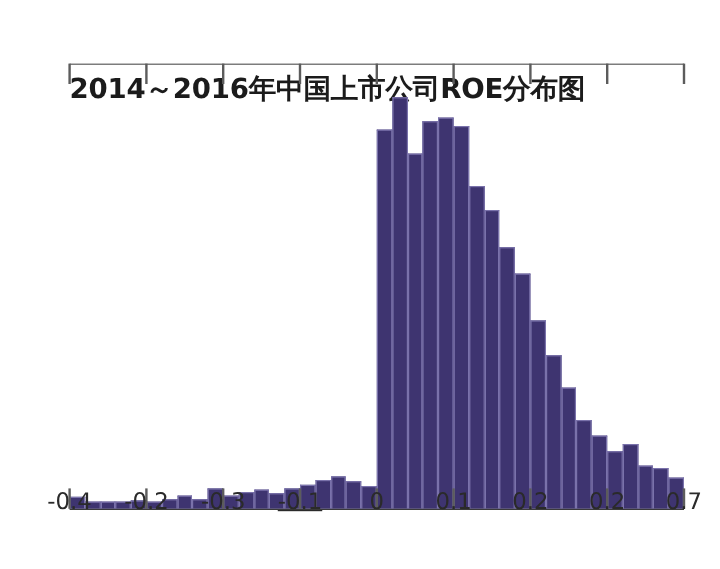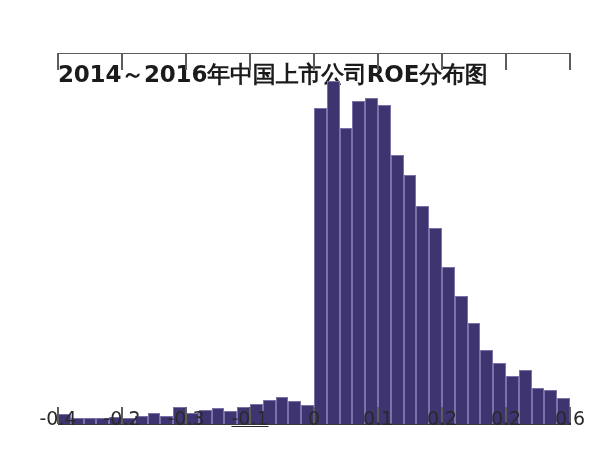--- a/index.html
+++ b/index.html
@@ -173,16 +173,16 @@
 
   <div id="tick-labels">
       <div class="tick-label" style="left: 58px;">-0.4</div>
       <div class="tick-label" style="left: 122px;">-0.2</div>
       <div class="tick-label" style="left: 186px;">-0.3</div>
       <div class="tick-label" style="left: 250px; text-decoration: underline;">-0.1</div>
       <div class="tick-label" style="left: 314px;">0</div>
       <div class="tick-label" style="left: 378px; text-align: center;">0.1</div>
       <div class="tick-label" style="left: 442px;">0.2</div>
       <div class="tick-label" style="left: 506px;">0.2</div>
-      <div class="tick-label" style="left: 570px;">0.6</div>
+      <div class="tick-label" style="left: 570px;">0.7</div>
     </div>
 
 </div>
 
 </body></html>

